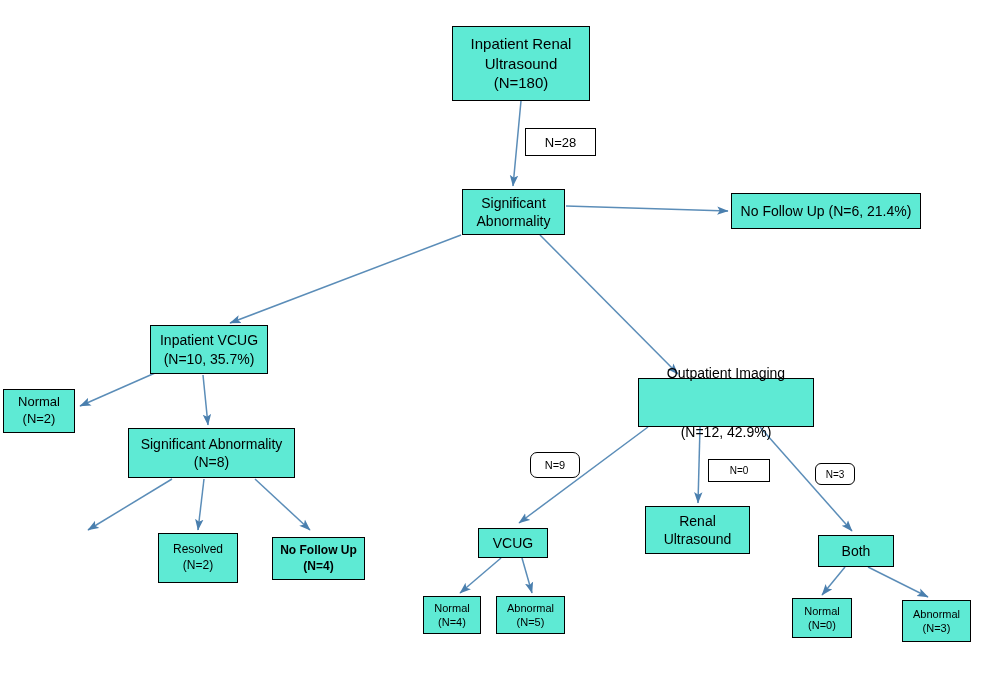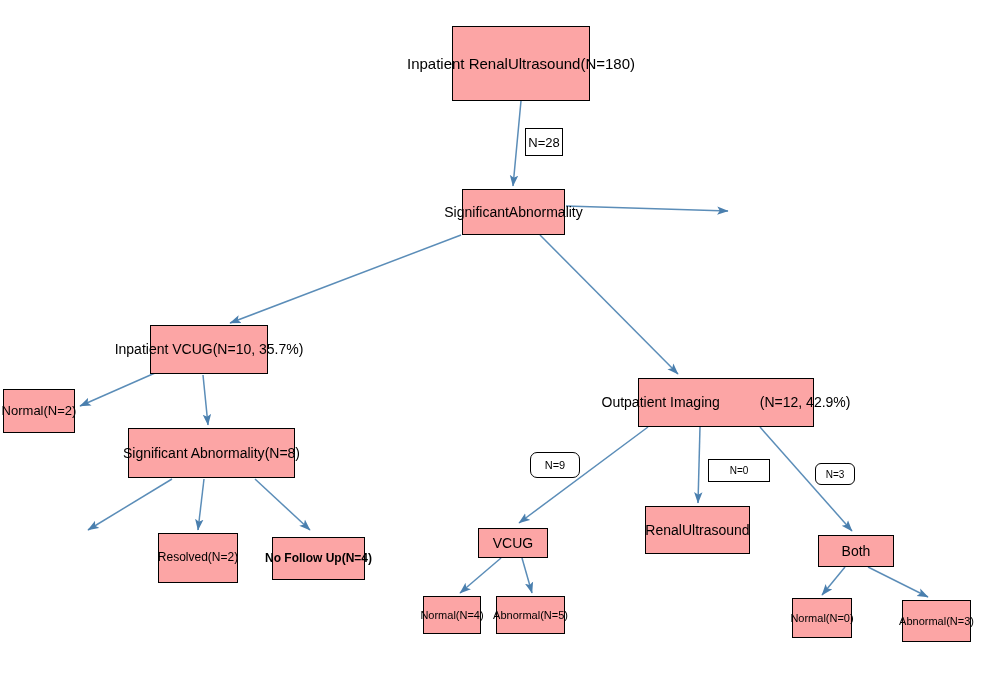--- a/index.html
+++ b/index.html
@@ -13,23 +13,23 @@
     height: 690px;
     background: #ffffff;
     overflow: hidden;
     font-family: "Liberation Sans", sans-serif;
     color: #000000;
   }
   .node {
     position: absolute;
     box-sizing: border-box;
     border: 1.3px solid #000000;
-    background: #fca5a5;
+    background: #5eead4;
     display: flex;
-    flex-direction: row;
+    flex-direction: column;
     align-items: center;
     justify-content: center;
     text-align: center;
     line-height: 1.30;
     z-index: 3;
     padding: 1px 3px;
   }
   .node .ln { display: block; white-space: nowrap; }
   .lbl {
     position: absolute;
@@ -103,29 +103,32 @@
       <line x1="868" y1="567" x2="928" y2="597"></line>
     </g>
   </svg>
 
   <div class="node fs15" style="left:452px; top:26px; width:138px; height:75px;">
     <span class="ln">Inpatient Renal</span>
     <span class="ln">Ultrasound</span>
     <span class="ln">(N=180)</span>
   </div>
 
-  <div class="lbl fs13" style="left:525px; top:128px; width:38px; height:28px;">
+  <div class="lbl fs13" style="left:525px; top:128px; width:71px; height:28px;">
     <span>N=28</span>
   </div>
 
   <div class="node fs14" style="left:462px; top:189px; width:103px; height:46px;">
     <span class="ln">Significant</span>
     <span class="ln">Abnormality</span>
   </div>
 
+  <div class="node fs14" style="left:731px; top:193px; width:190px; height:36px;">
+    <span class="ln">No Follow Up (N=6, 21.4%)</span>
+  </div>
 
   <div class="node fs14" style="left:150px; top:325px; width:118px; height:49px;text-align:right;">
     <span class="ln">Inpatient VCUG</span>
     <span class="ln">(N=10, 35.7%)</span>
   </div>
 
   <div class="node fs13" style="left:3px; top:389px; width:72px; height:44px;">
     <span class="ln">Normal</span>
     <span class="ln">(N=2)</span>
   </div>

